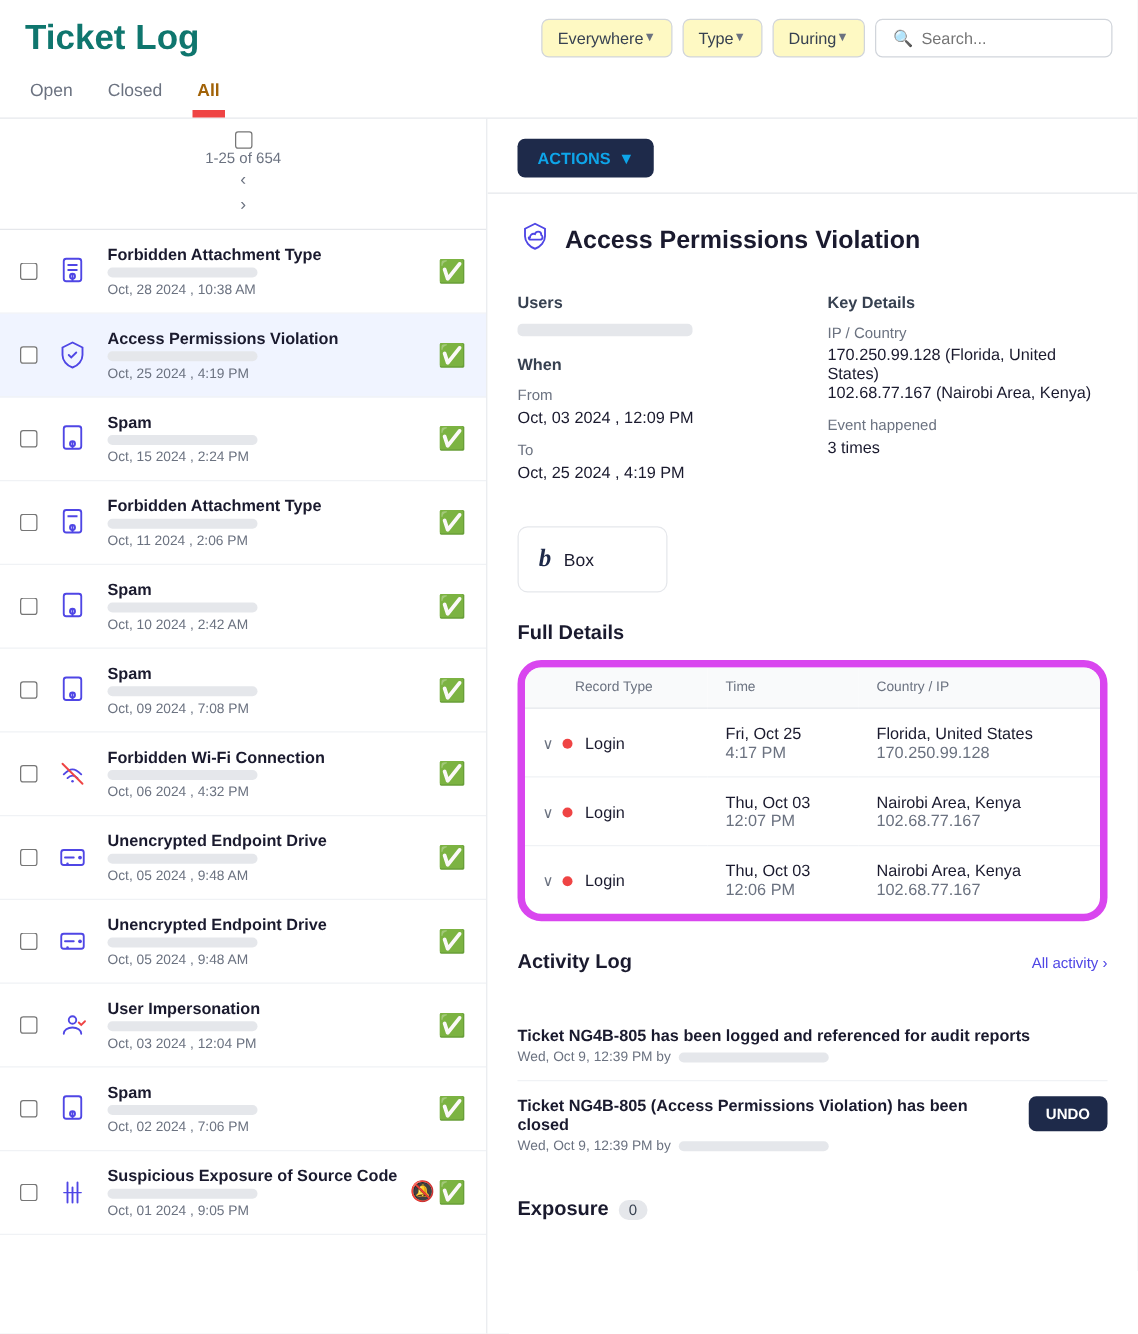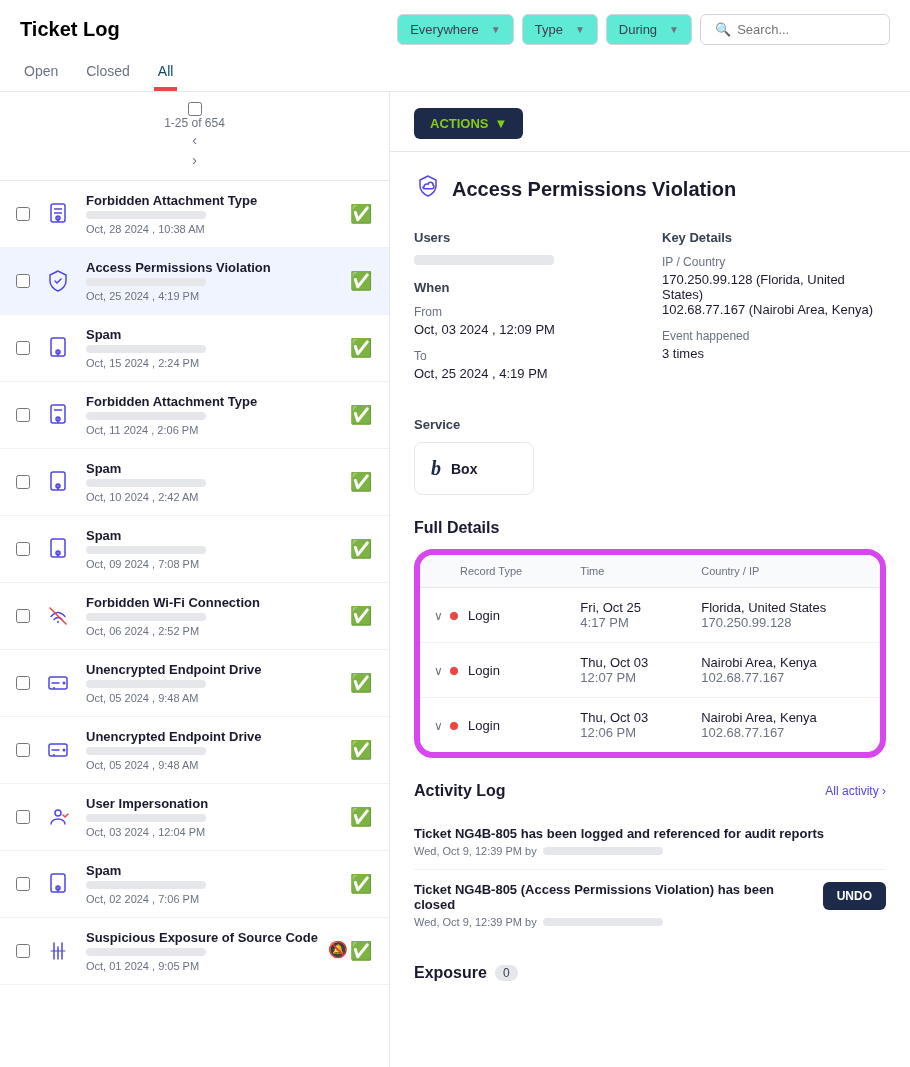--- a/index.html
+++ b/index.html
@@ -3,29 +3,29 @@
   <meta charset="utf-8">
   <style>
     * { box-sizing: border-box; margin: 0; padding: 0; }
     body { font-family: -apple-system, BlinkMacSystemFont, 'Segoe UI', sans-serif; background: #f0f2f5; font-size: 13px; color: #1a1a2e; }
 
     .app-container { display: flex; flex-direction: column; height: 1067px; width: 910px; background: #f0f2f5; }
 
     
     .header { background: #fff; padding: 14px 20px 0 20px; border-bottom: 1px solid #e5e7eb; }
     .header-top { display: flex; align-items: center; justify-content: space-between; margin-bottom: 10px; }
-    .header-title { font-size: 20px; font-weight: 700; color: #000000; }
+    .header-title { font-size: 28px; font-weight: 700; color: #0f766e; }
     .header-filters { display: flex; align-items: center; gap: 8px; }
-    .filter-select { display: flex; align-items: center; gap: 12px; padding: 7px 12px; border: 1px solid #d1d5db; border-radius: 6px; background: #5eead4; cursor: pointer; font-size: 13px; color: #374151; }
+    .filter-select { display: flex; align-items: center; gap: 0; padding: 7px 12px; border: 1px solid #d1d5db; border-radius: 6px; background: #fef9c3; cursor: pointer; font-size: 13px; color: #374151; }
     .filter-select .chevron { font-size: 10px; color: #6b7280; }
     .search-box { display: flex; align-items: center; gap: 6px; padding: 7px 14px; border: 1px solid #d1d5db; border-radius: 6px; background: #fff; width: 190px; }
     .search-box input { border: none; outline: none; font-size: 13px; color: #9ca3af; width: 100%; background: transparent; }
     .tabs { display: flex; gap: 20px; }
     .tab { padding: 8px 4px; font-size: 14px; color: #6b7280; cursor: pointer; border-bottom: 2px solid transparent; }
-    .tab.active { color: #0c4a6e; border-bottom: 4px solid #ef4444; font-weight: 400; }
+    .tab.active { color: #a16207; border-bottom: 6px solid #ef4444; font-weight: 700; }
 
     
     .main-content { display: flex; flex: 1; overflow: hidden; }
 
     
     .left-panel { width: 390px; background: #fff; border-right: 1px solid #e5e7eb; display: flex; flex-direction: column; overflow: hidden; }
     .list-header { display: flex; align-items: center; gap: 0; padding: 10px 16px; border-bottom: 1px solid #e5e7eb; flex-direction: column; }
     .list-header input[type=checkbox] { width: 14px; height: 14px; }
     .list-count { font-size: 12px; color: #6b7280; flex: 1; }
     .nav-arrow { background: none; border: none; cursor: pointer; color: #6b7280; font-size: 14px; padding: 2px 4px; }
@@ -44,51 +44,51 @@
     .status-check { color: #22c55e; font-size: 18px; }
     .status-icons { display: flex; gap: 2px; }
 
     
     .right-panel { flex: 1; background: #fff; overflow-y: auto; padding: 0; }
     .detail-header { padding: 16px 24px 12px; border-bottom: 1px solid #e5e7eb; display: flex; align-items: center; justify-content: space-between; }
     .ticket-id-section {}
     .ticket-id { font-size: 13px; font-weight: 600; color: #374151; margin-bottom: 4px; }
     .ticket-closed { display: flex; align-items: center; gap: 6px; font-size: 12px; color: #6b7280; }
     .closed-check { color: #22c55e; font-size: 14px; }
-    .actions-btn { background: #1e2a4a; color: #84cc16; border: none; border-radius: 6px; padding: 8px 16px; font-size: 13px; font-weight: 600; cursor: pointer; display: flex; align-items: center; gap: 6px; }
+    .actions-btn { background: #1e2a4a; color: #0ea5e9; border: none; border-radius: 6px; padding: 8px 16px; font-size: 13px; font-weight: 600; cursor: pointer; display: flex; align-items: center; gap: 6px; }
 
     .detail-body { padding: 20px 24px; }
     .detail-title { display: flex; align-items: center; gap: 10px; font-size: 20px; font-weight: 700; color: #1a1a2e; margin-bottom: 24px; }
     .detail-title-icon { font-size: 24px; }
 
     .detail-grid { display: grid; grid-template-columns: 1fr 1fr; gap: 24px; margin-bottom: 24px; }
     .detail-section { }
     .detail-section-title { font-size: 13px; font-weight: 700; color: #374151; margin-bottom: 10px; }
     .detail-label { font-size: 12px; color: #6b7280; margin-bottom: 3px; }
     .detail-value { font-size: 13px; color: #1a1a2e; margin-bottom: 12px; }
     .user-blurred { height: 10px; background: #e5e7eb; border-radius: 4px; width: 140px; }
 
     .service-section { margin-bottom: 24px; }
     .service-box { display: flex; align-items: center; gap: 10px; padding: 14px 16px; border: 1px solid #e5e7eb; border-radius: 8px; width: 120px; }
     .service-logo { font-size: 20px; font-weight: 800; color: #1e2a4a; }
-    .service-name { font-size: 14px; font-weight: 700; }
+    .service-name { font-size: 14px; font-weight: 400; }
 
     .full-details-section { margin-bottom: 24px; }
     .full-details-title { font-size: 16px; font-weight: 700; margin-bottom: 12px; }
     .table-container { border: 6px solid #d946ef; border-radius: 19px; overflow: hidden; }
     .detail-table { width: 100%; border-collapse: collapse; }
     .detail-table th { font-size: 11px; color: #6b7280; font-weight: 500; padding: 10px 14px; text-align: left; background: #f9fafb; border-bottom: 1px solid #e5e7eb; }
     .detail-table td { padding: 12px 14px; font-size: 13px; border-bottom: 1px solid #f0f2f5; vertical-align: middle; }
     .detail-table tr:last-child td { border-bottom: none; }
     .expand-btn { background: none; border: none; cursor: pointer; color: #6b7280; font-size: 12px; margin-right: 4px; }
     .dot-red { width: 8px; height: 8px; background: #ef4444; border-radius: 50%; display: inline-block; margin-right: 6px; }
     .record-type { font-weight: 500; }
 
     .activity-section { margin-bottom: 24px; }
-    .activity-header { display: flex; align-items: center; justify-content: space-between; margin-bottom: 14px; }
+    .activity-header { display: flex; align-items: center; justify-content: space-between; margin-bottom: 30px; }
     .activity-title { font-size: 16px; font-weight: 700; }
     .activity-all { font-size: 12px; color: #4f46e5; cursor: pointer; }
     .activity-item { padding: 12px 0; border-bottom: 1px solid #f0f2f5; }
     .activity-item:last-child { border-bottom: none; }
     .activity-text { font-size: 13px; font-weight: 600; color: #1a1a2e; margin-bottom: 4px; }
     .activity-meta { display: flex; align-items: center; gap: 6px; font-size: 11px; color: #6b7280; }
     .activity-blurred { height: 8px; background: #e5e7eb; border-radius: 4px; width: 120px; display: inline-block; }
     .activity-actions { display: flex; align-items: flex-start; justify-content: space-between; gap: 12px; }
     .undo-btn { background: #1e2a4a; color: #fff; border: none; border-radius: 6px; padding: 7px 14px; font-size: 12px; font-weight: 600; cursor: pointer; flex-shrink: 0; }
 
@@ -264,21 +264,21 @@
             <svg width="24" height="24" viewBox="0 0 24 24" fill="none">
               <path d="M5 12.5C7.5 10 10.5 8.5 12 8.5C13.5 8.5 16.5 10 19 12.5" stroke="#4f46e5" stroke-width="1.5" stroke-linecap="round" fill="none"></path>
               <path d="M8 15.5C9.5 14 10.8 13.5 12 13.5C13.2 13.5 14.5 14 16 15.5" stroke="#4f46e5" stroke-width="1.5" stroke-linecap="round" fill="none"></path>
               <circle cx="12" cy="18" r="1" fill="#4f46e5"></circle>
               <line x1="4" y1="4" x2="20" y2="20" stroke="#ef4444" stroke-width="1.5" stroke-linecap="round"></line>
             </svg>
           </div>
           <div class="ticket-info">
             <div class="ticket-name">Forbidden Wi-Fi Connection</div>
             <div class="ticket-blurred"></div>
-            <div class="ticket-date">Oct, 06 2024 , 2:52 PM</div>
+            <div class="ticket-date">Oct, 06 2024 , 4:32 PM</div>
           </div>
           <div class="ticket-status">
             <span class="status-check">✅</span>
           </div>
         </div>
 
         <div class="ticket-item">
           <input type="checkbox" class="ticket-checkbox" style="">
           <div class="ticket-icon">
             <svg width="24" height="24" viewBox="0 0 24 24" fill="none">
@@ -426,21 +426,20 @@
               <div class="detail-label">IP / Country</div>
               <div class="detail-value" style="white-space:pre-line;">170.250.99.128 (Florida, United States)
 102.68.77.167 (Nairobi Area, Kenya)</div>
               <div class="detail-label">Event happened</div>
               <div class="detail-value">3 times</div>
             </div>
           </div>
         </div>
 
         <div class="service-section">
-          <div class="detail-section-title">Service</div>
           <div class="service-box">
             <span class="service-logo" style="font-family: serif; font-style: italic;">b</span>
             <span class="service-name">Box</span>
           </div>
         </div>
 
         <div class="full-details-section">
           <div class="full-details-title">Full Details</div>
           <div class="table-container">
             <table class="detail-table">

